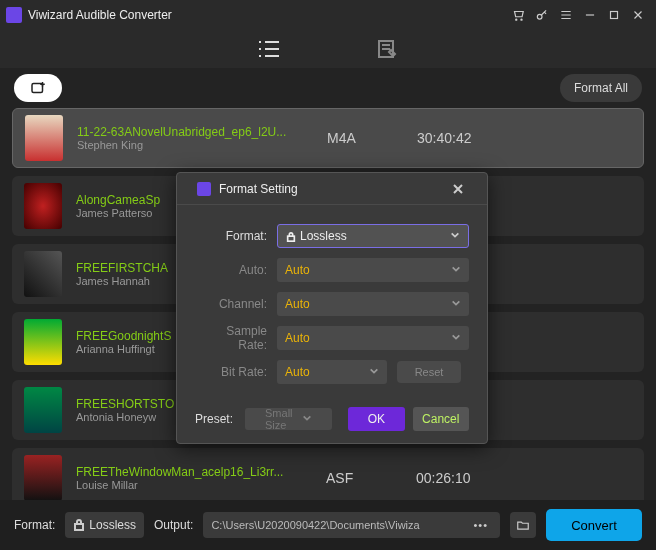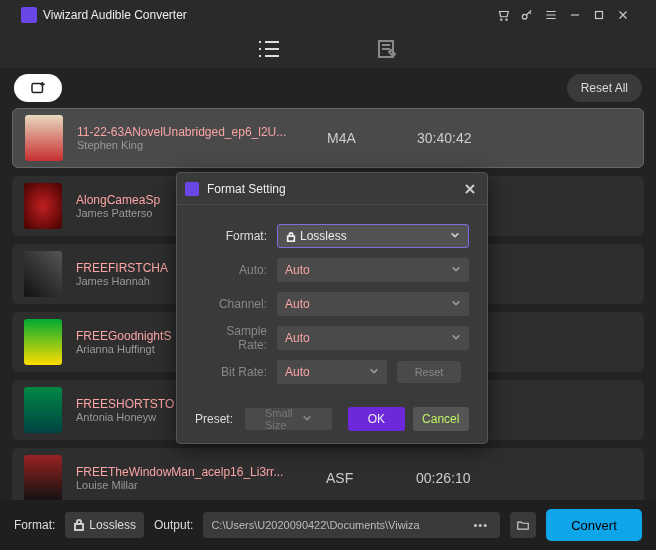--- a/index.html
+++ b/index.html
@@ -1,19 +1,19 @@
 <!DOCTYPE html>
 <html><head>
 <meta charset="utf-8">
 <style>
   * { box-sizing: border-box; margin: 0; padding: 0; font-family: "Segoe UI", Arial, sans-serif; }
   body { width: 656px; height: 550px; background: #232323; color: #ccc; font-size: 12px; overflow: hidden; position: relative; }
 
   
-  .titlebar { height: 30px; background: #2a2a2a; display: flex; align-items: center; padding: 0 21px; }
+  .titlebar { height: 30px; background: #2a2a2a; display: flex; align-items: center; padding: 0 6px; }
   .titlebar .logo { width: 16px; height: 16px; background: #6b46e6; border-radius: 2px; margin-right: 6px; }
   .titlebar .title { font-size: 12px; color: #eee; flex: 1; }
   .titlebar .tb-icon { width: 24px; height: 24px; display: flex; align-items: center; justify-content: center; color: #ccc; font-size: 14px; }
   .titlebar .tb-icon svg { width: 14px; height: 14px; fill: none; stroke: #ccc; stroke-width: 2; }
 
   
   .modebar { height: 38px; display: flex; align-items: center; justify-content: center; gap: 90px; background: #2a2a2a; }
   .modebar .mode { width: 28px; height: 22px; display:flex; align-items:center; justify-content:center;}
   .modebar svg { stroke: #ddd; fill: none; stroke-width: 2; }
 
@@ -29,47 +29,47 @@
   .row { display:flex; align-items:center; height:60px; border-radius:6px; padding:0 12px; margin-bottom:8px; background:#2e2e2e; }
   .row.sel { background:#4a4a4a; border:1px solid #666; }
   .thumb { width:38px; height:46px; border-radius:3px; margin-right:14px; flex-shrink:0; }
   .t1{background:linear-gradient(#e8d8c0,#c83030);}
   .t2{background:radial-gradient(#c02020,#400);}
   .t3{background:linear-gradient(45deg,#111,#555);}
   .t4{background:linear-gradient(#0a3,#fd0);}
   .t5{background:linear-gradient(#084,#044);}
   .t6{background:linear-gradient(#922,#111);}
   .meta { width: 250px; overflow:hidden;}
-  .rtitle { color:#fca5a5; font-size:12px; white-space:nowrap; overflow:hidden; text-overflow:ellipsis; }
+  .rtitle { color:#84cc16; font-size:12px; white-space:nowrap; overflow:hidden; text-overflow:ellipsis; }
   .rauth { color:#999; font-size:11px; }
   .col { width:90px; color:#ccc; font-size:14px; }
 
   
   .footer { position:absolute; bottom:0; left:0; right:0; height:50px; background:#1f1f1f; display:flex; align-items:center; padding:0 14px; gap:10px;}
   .flabel { color:#ddd; font-size:12px; }
   .fmtbox { height:26px; background:#3a3a3a; border-radius:4px; display:flex; align-items:center; padding:0 8px; color:#ddd; font-size:12px;}
   .fmtbox svg{width:12px;height:12px;stroke:#ccc;fill:none;stroke-width:2;margin-right:4px;}
   .outbox { flex:1; height:26px; background:#3a3a3a; border-radius:4px; display:flex; align-items:center; padding:0 8px; color:#bbb; font-size:11px; white-space:nowrap; overflow:hidden;}
   .outbox .dots{margin-left:auto; letter-spacing:1px; color:#ccc; padding:0 4px;}
   .folderbtn{width:26px;height:26px;background:#3a3a3a;border-radius:4px;display:flex;align-items:center;justify-content:center;}
   .folderbtn svg{width:14px;height:14px;stroke:#ccc;fill:none;stroke-width:2;}
   .convertbtn{width:96px;height:32px;background:#0ea5e9;color:#000;border-radius:5px;display:flex;align-items:center;justify-content:center;font-size:13px;font-weight:500;}
 
   
   .modal { position:absolute; left:176px; top:172px; width:312px; background:#3a3a3a; border:1px solid #555; border-radius:4px; box-shadow:0 4px 20px rgba(0,0,0,.6); padding:0; }
-  .mhead { height:32px; display:flex; align-items:center; padding:0 8px; border-bottom:1px solid #4a4a4a;}
+  .mhead { height:32px; display:flex; align-items:center; padding:0 20px; border-bottom:1px solid #4a4a4a;}
   .mhead .mlogo{width:14px;height:14px;background:#6b46e6;border-radius:2px;margin-right:8px;}
   .mhead .mtitle{font-size:12px;color:#eee;flex:1;}
   .mhead .mclose{width:18px;height:18px;display:flex;align-items:center;justify-content:center;color:#ccc;}
   .mbody{padding:14px 18px 10px 18px;}
   .mrow{display:flex;align-items:center;height:34px;}
   .mlbl{width:82px;text-align:right;padding-right:10px;font-size:12px;}
   .mlbl.dim{color:#888;}
   .mlbl.lit{color:#ddd;}
-  .msel{flex:1;height:24px;background:#4a4a4a;border-radius:3px;display:flex;align-items:center;padding:0 8px;color:#fca5a5;font-size:12px;position:relative;}
+  .msel{flex:1;height:24px;background:#4a4a4a;border-radius:3px;display:flex;align-items:center;padding:0 8px;color:#eab308;font-size:12px;position:relative;}
   .msel.active{background:#525252;border:1px solid #7a6ee6;color:#eee;}
   .msel .chev{margin-left:auto;}
   .msel .chev svg{width:10px;height:10px;stroke:#999;fill:none;stroke-width:2;}
   .msel.active .chev svg{stroke:#ccc;}
   .msel .lockicn{width:10px;height:10px;margin-right:4px;}
   .msel .lockicn svg{width:10px;height:10px;stroke:#eee;fill:none;stroke-width:2;}
   .mreset{width:64px;height:22px;background:#4a4a4a;border-radius:4px;color:#888;font-size:11px;display:flex;align-items:center;justify-content:center;margin-left:10px;}
   .mfoot{display:flex;align-items:center;padding:8px 18px 12px 18px;gap:8px;}
   .plbl{color:#ddd;font-size:12px;margin-right:4px;}
   .psel{width:90px;height:22px;background:#4a4a4a;border-radius:3px;display:flex;align-items:center;padding:0 20px;color:#777;font-size:11px;}
@@ -136,21 +136,21 @@
 </div>
 
 <div class="actionrow">
   <div class="addbtn">
     <svg viewBox="0 0 24 24">
         <rect x="4" y="6" width="14" height="12" rx="2"></rect>
         <path d="M18 4v6M15 7h6"></path>
       </svg>
   </div>
   <div class="spacer"></div>
-  <div class="delall">Reset All</div>
+  <div class="delall">Format All</div>
 </div>
 
 <div class="list">
   <div class="row sel">
     <div class="thumb t1"></div>
     <div class="meta">
       <div class="rtitle">11-22-63ANovelUnabridged_ep6_l2U...</div>
       <div class="rauth">Stephen King</div>
     </div>
     <div class="col">M4A</div>

